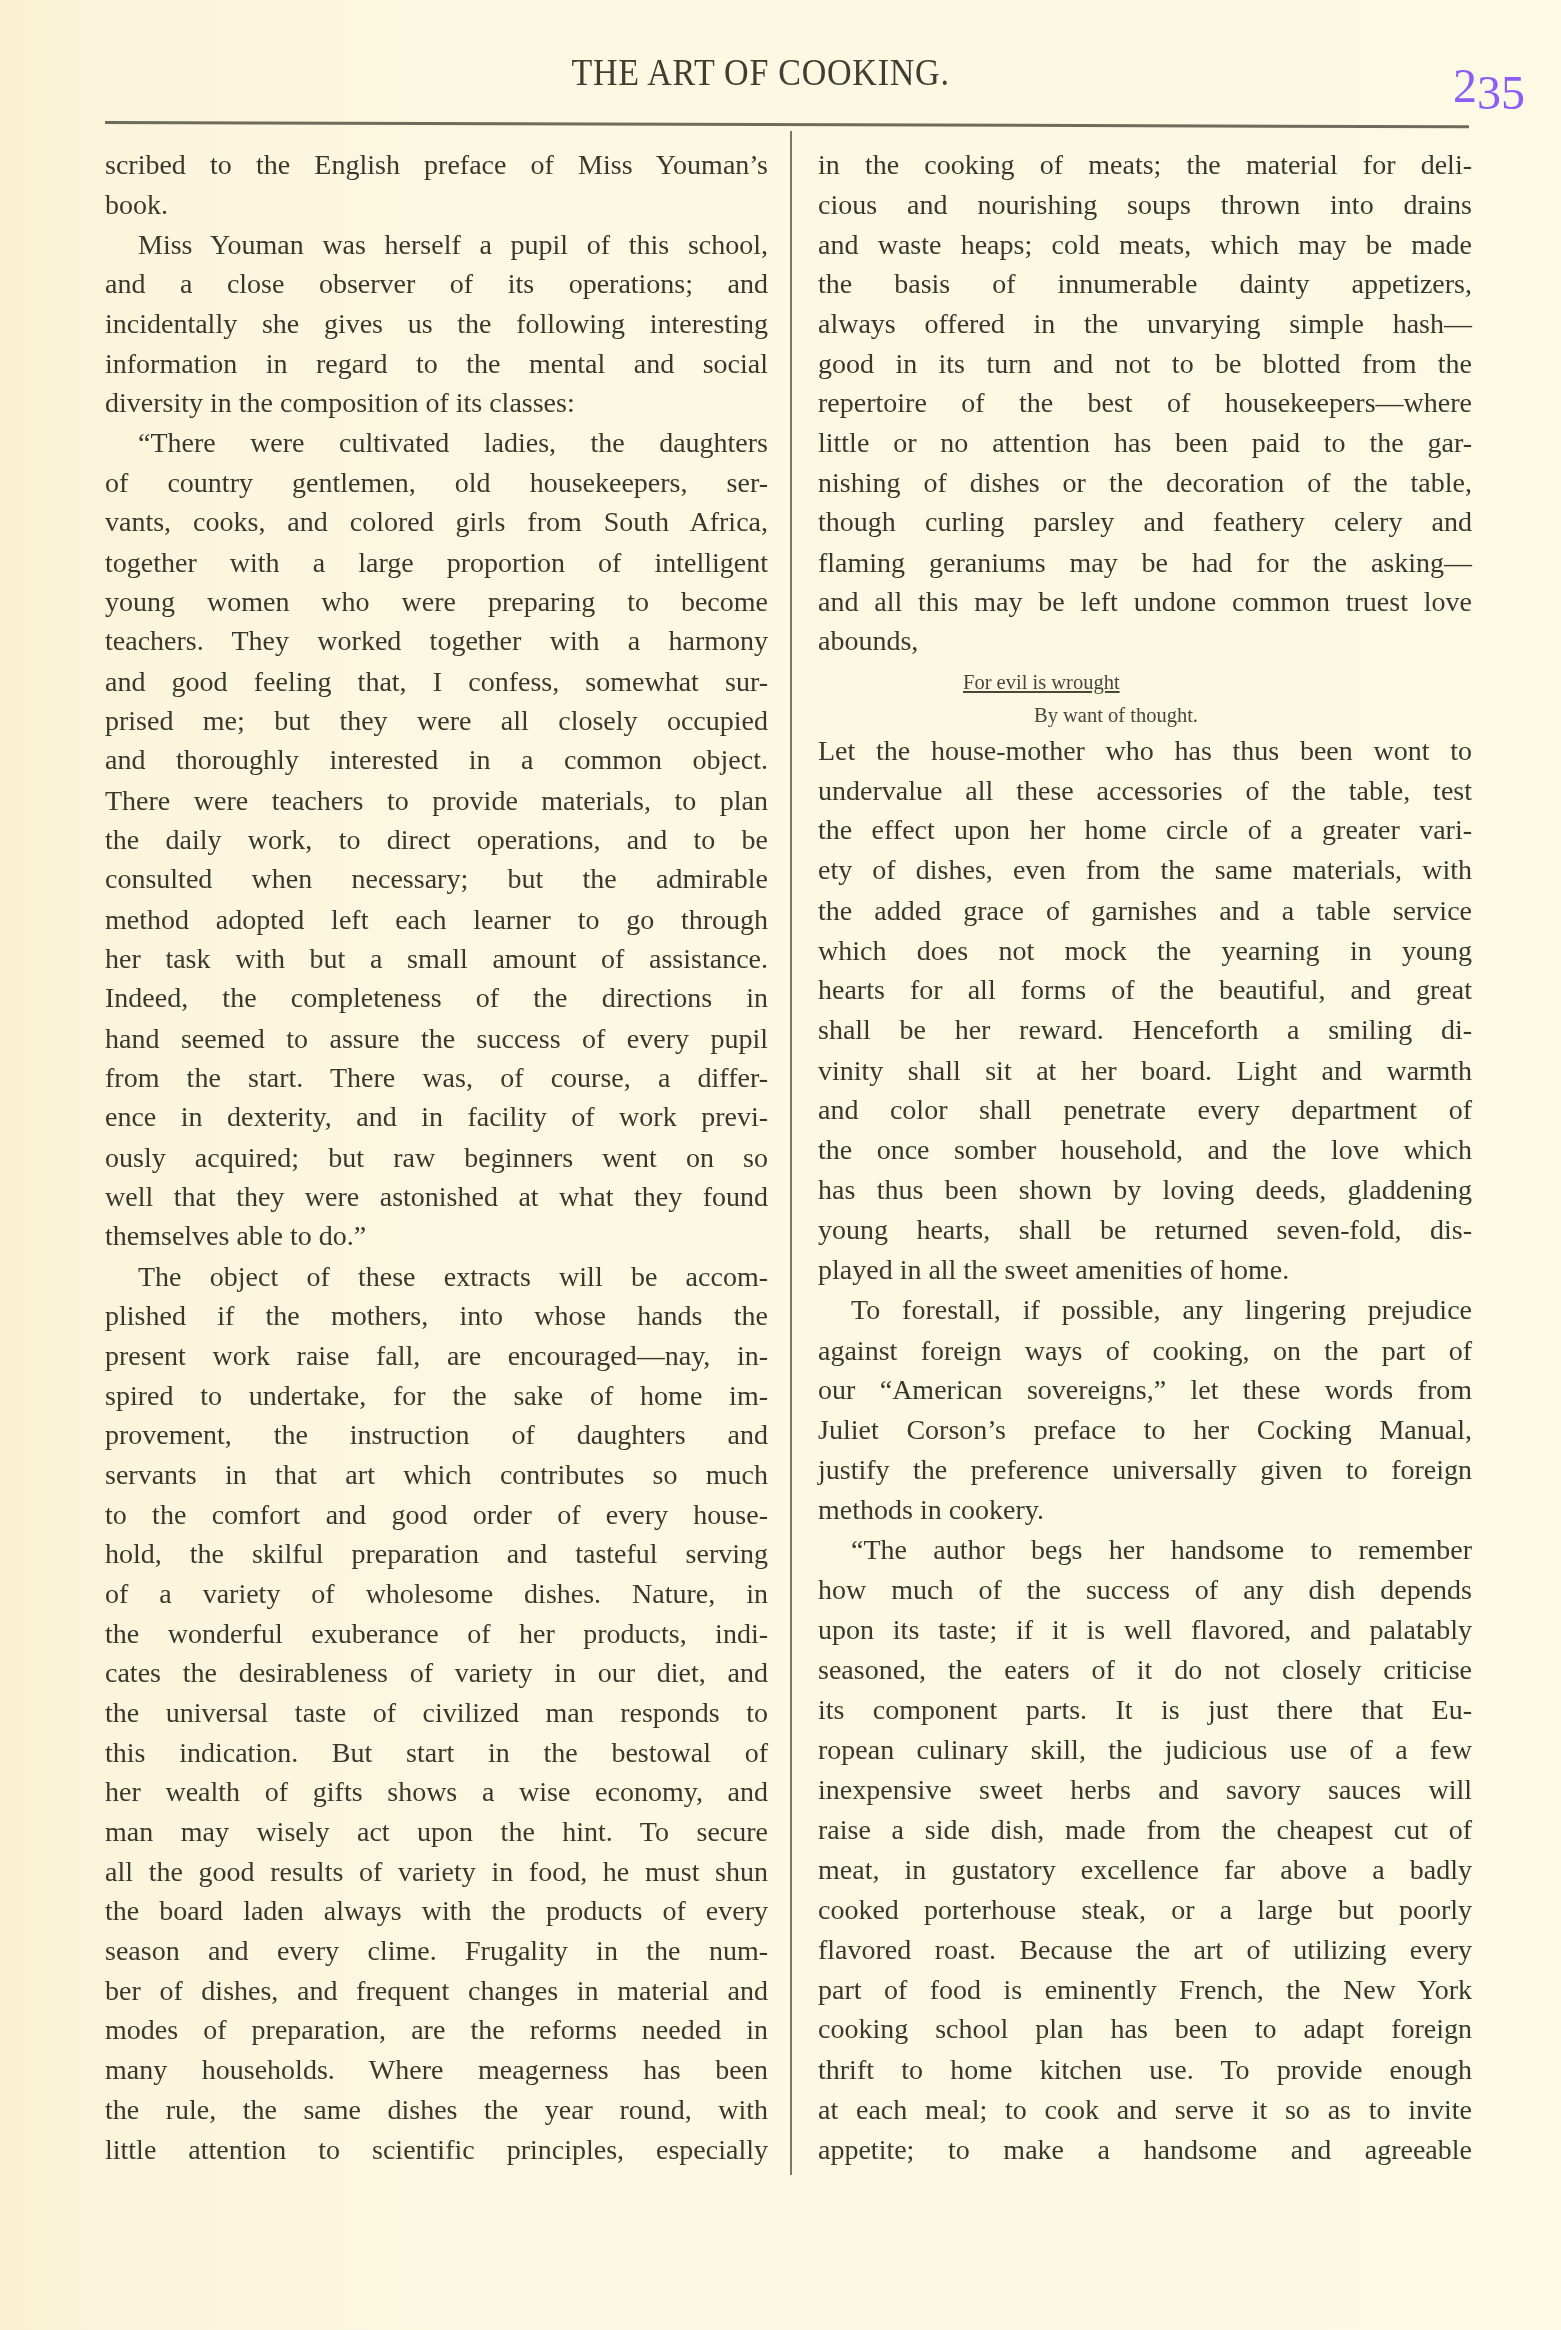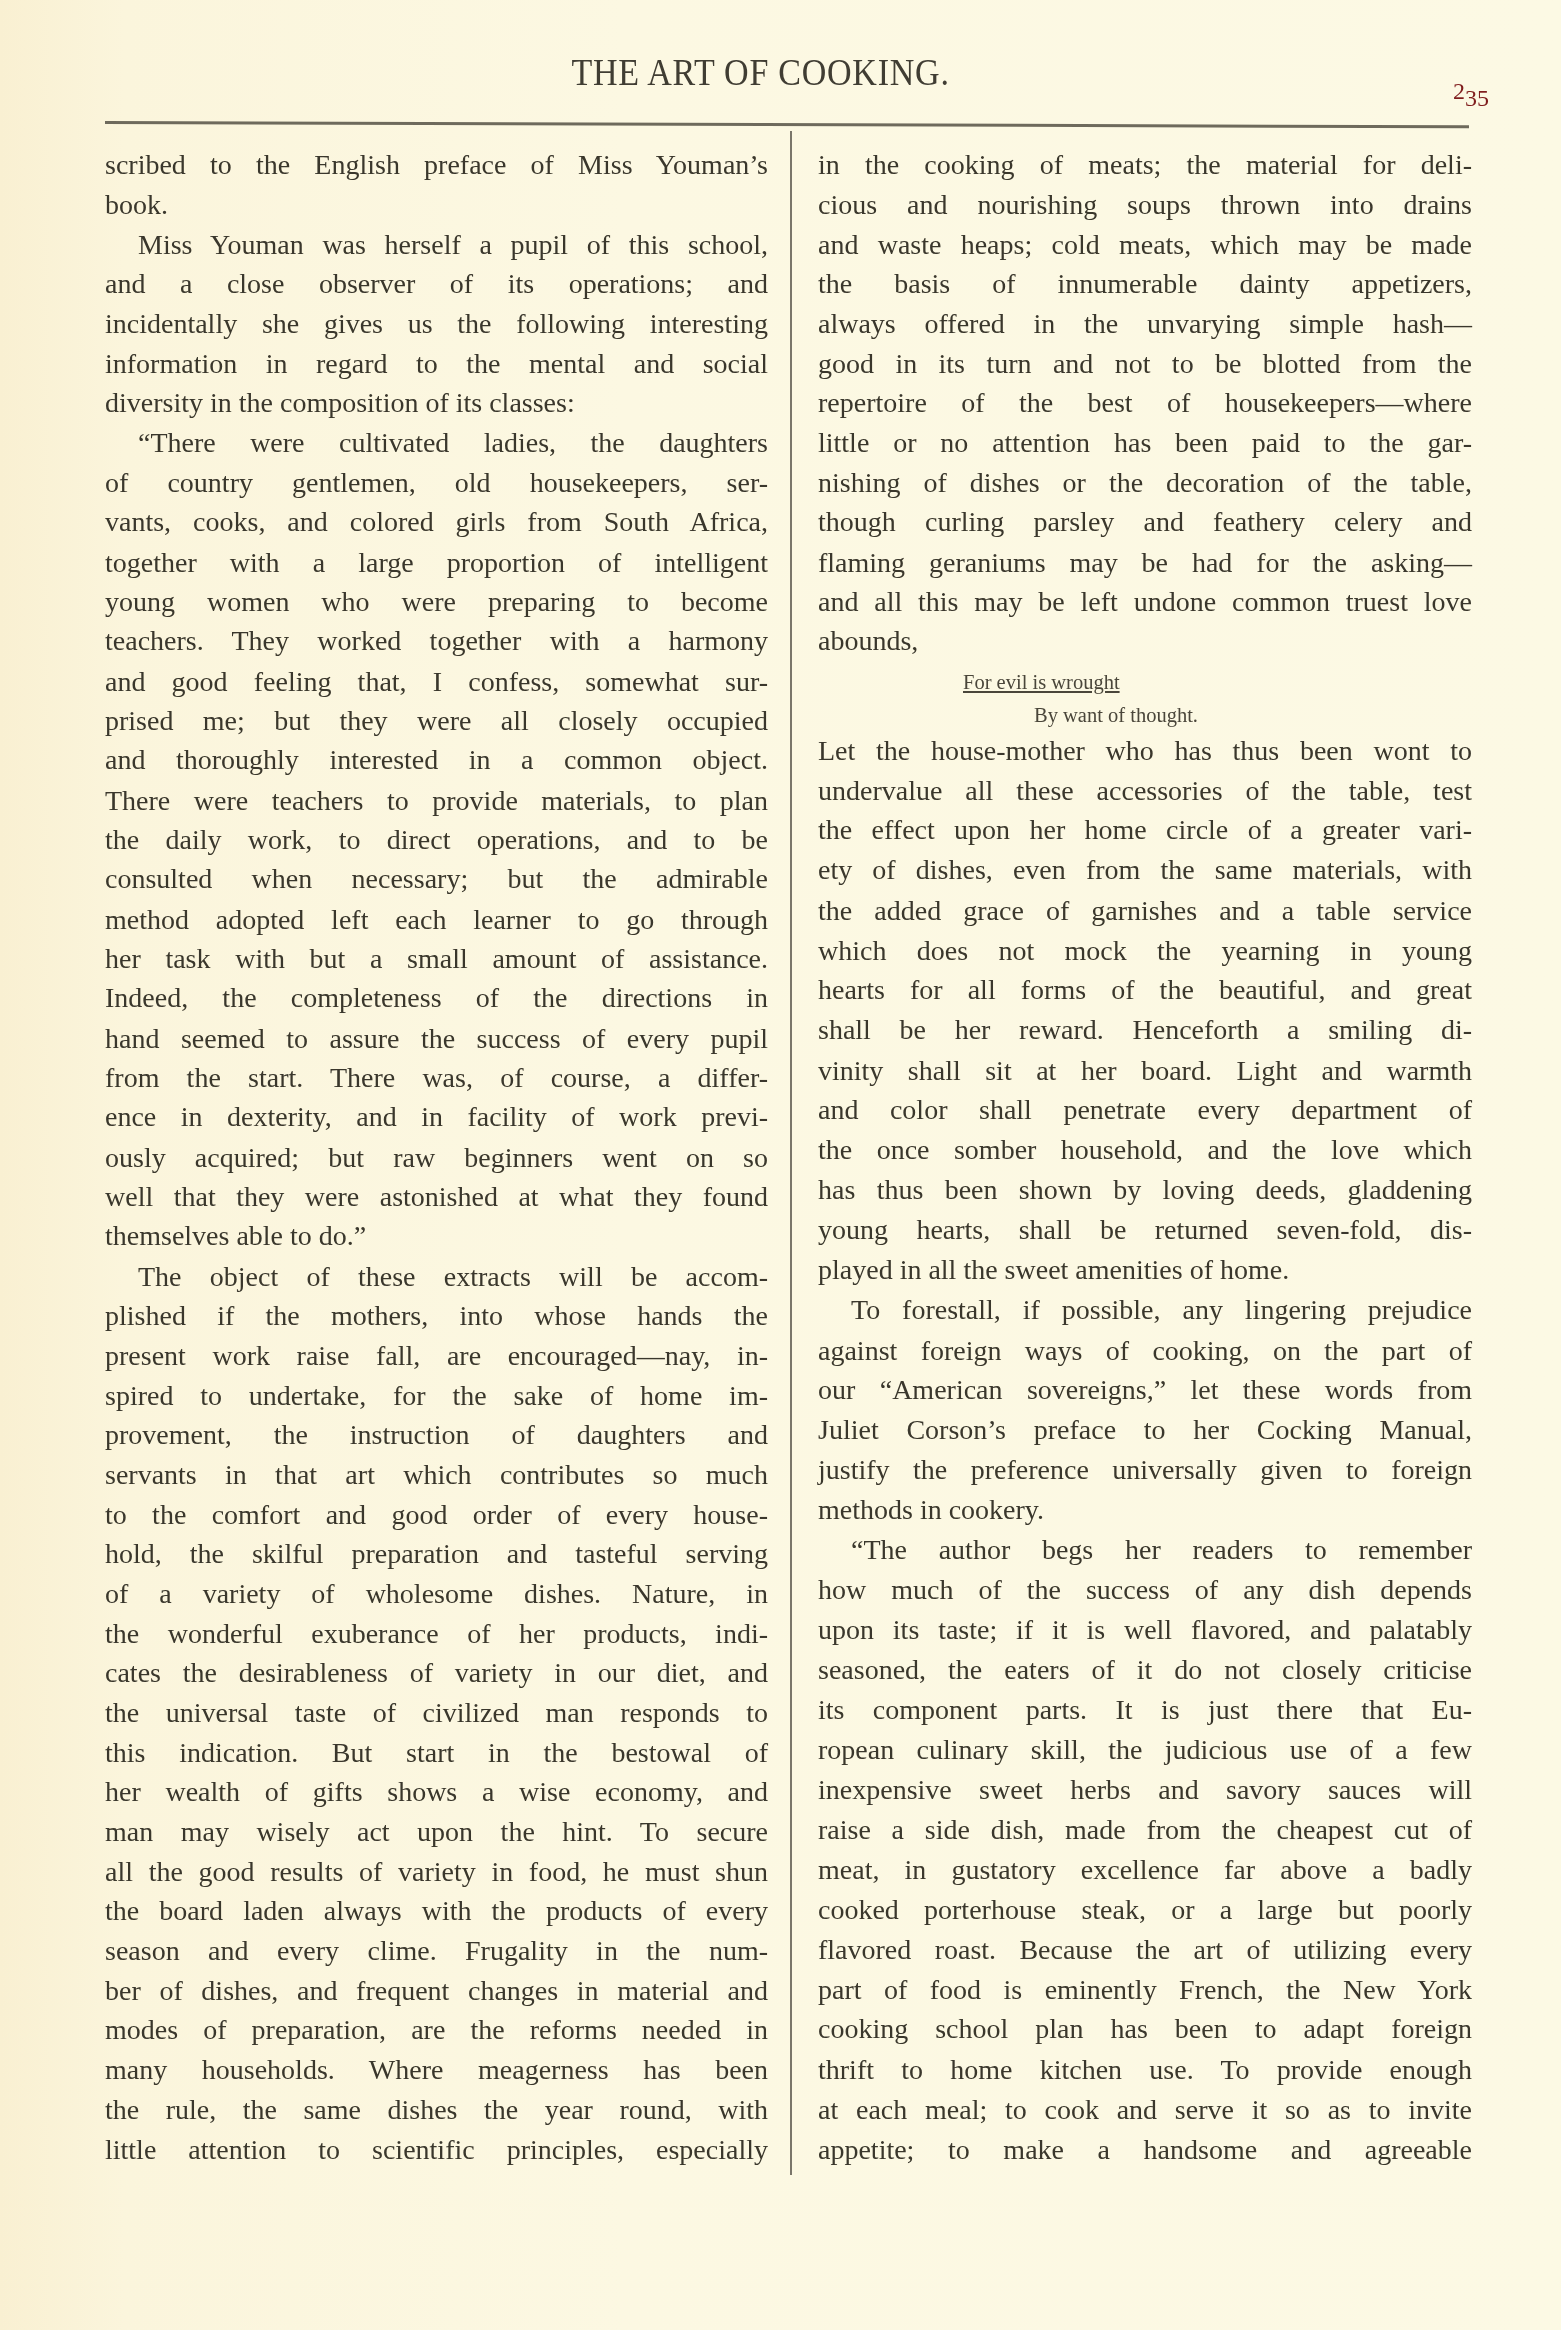--- a/index.html
+++ b/index.html
@@ -9,21 +9,21 @@
     font-family: "Liberation Serif", "DejaVu Serif", serif;
     color: #3a372c;
   }
   .running-head {
     position: absolute; left: 0; width: 1562px; top: 48px;
     text-align: center; font-size: 37px; letter-spacing: 0.8px; color: #403d33;
     font-family: "Liberation Serif", serif; line-height: 49px;
   }
   .running-head .title { display: inline-block; transform: scaleX(0.92); margin-left: -41px; }
   .page-number {
-    position: absolute; left: 1453px; top: 67px; font-size: 24px; line-height: 63px; color: #7f1d1d;
+    position: absolute; left: 1453px; top: 67px; font-size: 48px; line-height: 52px; color: #8b5cf6;
   }
   .page-number .sup { position: relative; top: -6.6px; }
   .head-rule {
     position: absolute; left: 105px; top: 121px; width: 1364px; height: 2.5px;
     background: #6e6a5c; transform: rotate(0.18deg); transform-origin: left center;
   }
   .col-divider {
     position: absolute; left: 790px; top: 131px; width: 1.6px; height: 2044px; background: #7a766a;
   }
   .line {
@@ -131,21 +131,21 @@
       <div class="line right-col" style="top: 1130px;">the once somber household, and the love which</div>
       <div class="line right-col" style="top: 1170px;">has thus been shown by loving deeds, gladdening</div>
       <div class="line right-col" style="top: 1210px;">young hearts, shall be returned seven-fold, dis-</div>
       <div class="line right-col last" style="top: 1250px;">played in all the sweet amenities of home.</div>
       <div class="line right-col indent" style="top: 1290px;">To forestall, if possible, any lingering prejudice</div>
       <div class="line right-col" style="top: 1331px;">against foreign ways of cooking, on the part of</div>
       <div class="line right-col" style="top: 1370px;">our “American sovereigns,” let these words from</div>
       <div class="line right-col" style="top: 1410px;">Juliet Corson’s preface to her Cocking Manual,</div>
       <div class="line right-col" style="top: 1450px;">justify the preference universally given to foreign</div>
       <div class="line right-col last" style="top: 1490px;">methods in cookery.</div>
-      <div class="line right-col indent" style="top: 1530px;">“The author begs her readers to remember</div>
+      <div class="line right-col indent" style="top: 1530px;">“The author begs her handsome to remember</div>
       <div class="line right-col" style="top: 1570px;">how much of the success of any dish depends</div>
       <div class="line right-col" style="top: 1610px;">upon its taste; if it is well flavored, and palatably</div>
       <div class="line right-col" style="top: 1650px;">seasoned, the eaters of it do not closely criticise</div>
       <div class="line right-col" style="top: 1690px;">its component parts. It is just there that Eu-</div>
       <div class="line right-col" style="top: 1730px;">ropean culinary skill, the judicious use of a few</div>
       <div class="line right-col" style="top: 1770px;">inexpensive sweet herbs and savory sauces will</div>
       <div class="line right-col" style="top: 1810px;">raise a side dish, made from the cheapest cut of</div>
       <div class="line right-col" style="top: 1850px;">meat, in gustatory excellence far above a badly</div>
       <div class="line right-col" style="top: 1890px;">cooked porterhouse steak, or a large but poorly</div>
       <div class="line right-col" style="top: 1930px;">flavored roast. Because the art of utilizing every</div>

